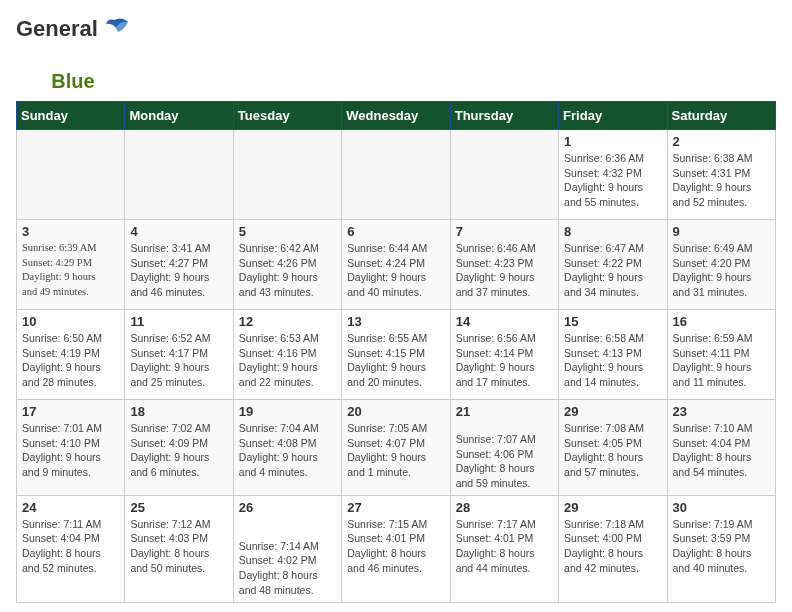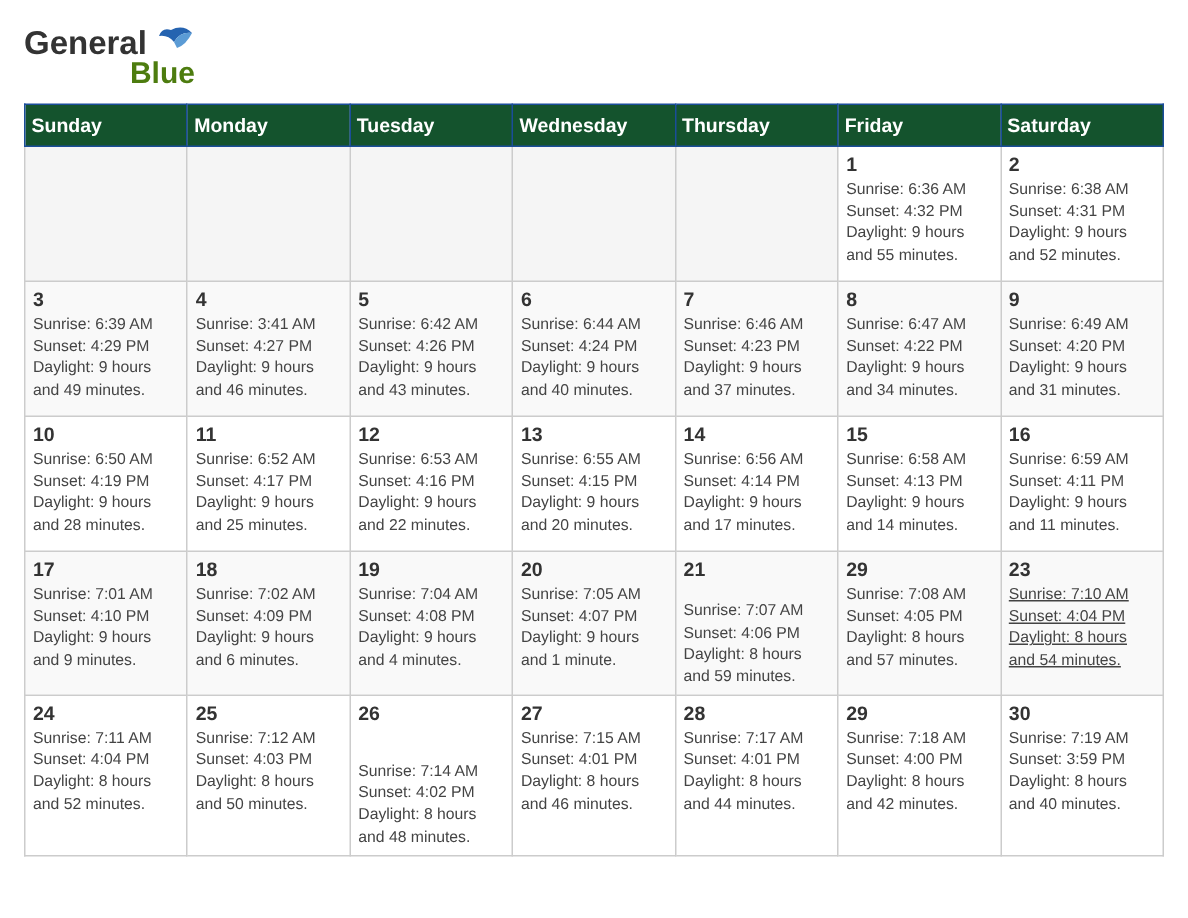--- a/index.html
+++ b/index.html
@@ -12,21 +12,22 @@
     }
     .header-area {
       display: flex;
       justify-content: space-between;
       align-items: flex-start;
       margin-bottom: 8px;
     }
     .logo {
       display: flex;
       flex-direction: column;
-      align-items: flex-end;
+      align-items: center;
+      gap: 32px;
     }
     .title-area {
       text-align: right;
     }
     .month-title {
       font-size: 36px;
       font-weight: bold;
       color: #333;
       line-height: 1.1;
     }
@@ -135,21 +136,21 @@
           <span class="day-number">2</span>
           <div class="day-info" style="white-space: pre-line;">Sunrise: 6:38 AM
 Sunset: 4:31 PM
 Daylight: 9 hours
 and 52 minutes.</div>
         </td>
       </tr>
       <tr>
         <td>
           <span class="day-number">3</span>
-          <div class="day-info" style="white-space: pre-line;">Sunrise: 6:39 AM
+          <div class="day-info" style="white-space: pre-line; font-family: Liberation Serif, serif;">Sunrise: 6:39 AM
 Sunset: 4:29 PM
 Daylight: 9 hours
 and 49 minutes.</div>
         </td>
         <td>
           <span class="day-number">4</span>
           <div class="day-info" style="white-space: pre-line;">Sunrise: 3:41 AM
 Sunset: 4:27 PM
 Daylight: 9 hours
 and 46 minutes.</div>
@@ -279,21 +280,21 @@
         </td>
         <td>
           <span class="day-number">29</span>
           <div class="day-info" style="white-space: pre-line;">Sunrise: 7:08 AM
 Sunset: 4:05 PM
 Daylight: 8 hours
 and 57 minutes.</div>
         </td>
         <td>
           <span class="day-number">23</span>
-          <div class="day-info" style="white-space: pre-line; text-decoration: underline;">Sunrise: 7:10 AM
+          <div class="day-info" style="white-space: pre-line;">Sunrise: 7:10 AM
 Sunset: 4:04 PM
 Daylight: 8 hours
 and 54 minutes.</div>
         </td>
       </tr>
       <tr>
         <td>
           <span class="day-number">24</span>
           <div class="day-info" style="white-space: pre-line;">Sunrise: 7:11 AM
 Sunset: 4:04 PM

